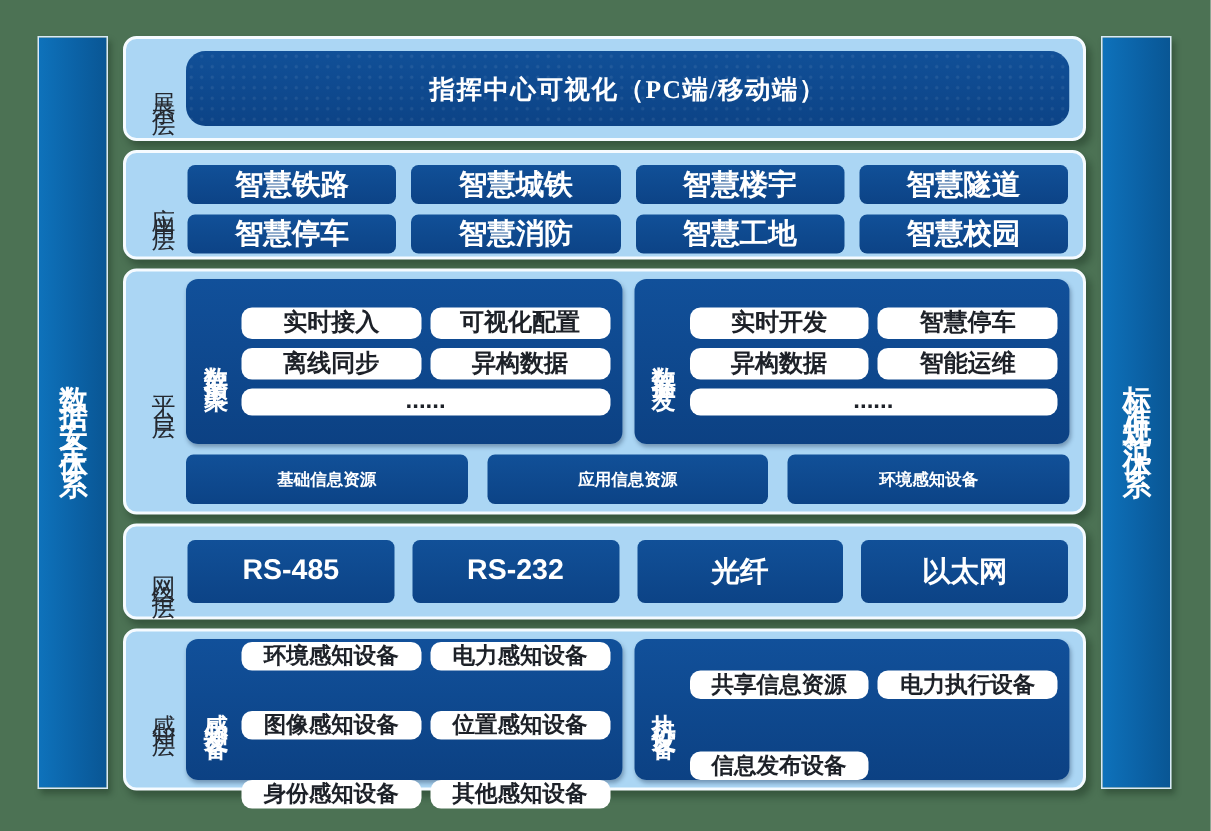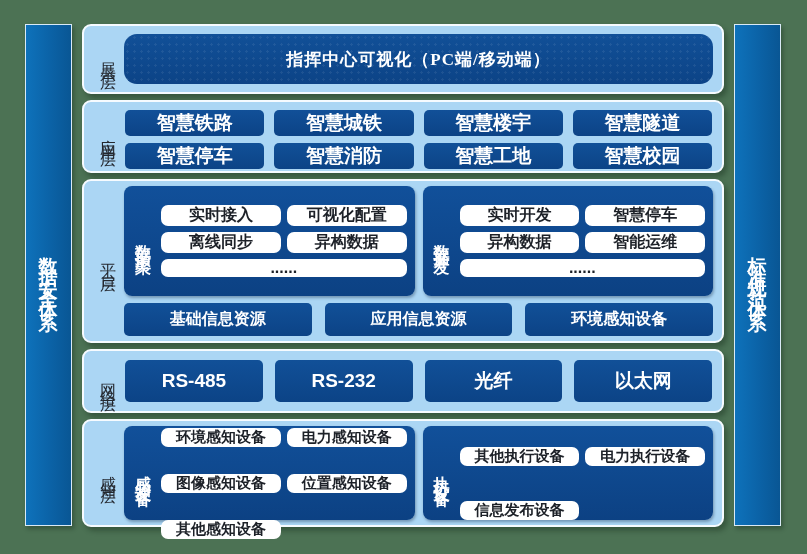--- a/index.html
+++ b/index.html
@@ -112,21 +112,21 @@
     gap:6px; min-width:0;
   }
   .white-box {
     background:#ffffff; border-radius:7px;
     color:#1d2128; font-weight:bold; font-size:16px;
     display:flex; align-items:center; justify-content:center;
     text-align:center; white-space:nowrap; overflow:hidden;
   }
   .span2 { grid-column:span 2; }
   .resources-row { display:flex; gap:13px; height:33px; margin-top:7px; flex:0 0 33px; }
-  .resource-box { flex:1; font-size:16px; }
+  .resource-box { flex:1; font-size:11px; }
 
   
   .network-row { height:100%; display:flex; gap:12px; padding:4px 1px; box-sizing:border-box; }
   .network-row .dark-box { flex:1; }
 
   
   .devices-row { height:100%; display:flex; gap:8px; }
   .grid-3rows { grid-template-rows:repeat(3,1fr); }
   .grid-2rows { grid-template-rows:repeat(2,1fr); row-gap:14px; }
   .device-box { font-size:15px;margin-top:21px; }
@@ -240,30 +240,31 @@
 
           <div class="group-block">
             <div class="group-label">
               <span>感知设备</span>
             </div>
             <div class="group-grid grid-3rows">
               <div class="white-box device-box">环境感知设备</div>
               <div class="white-box device-box">电力感知设备</div>
               <div class="white-box device-box">图像感知设备</div>
               <div class="white-box device-box">位置感知设备</div>
+              <div class="white-box device-box">身份感知设备</div>
               <div class="white-box device-box">其他感知设备</div>
             </div>
           </div>
 
           <div class="group-block">
             <div class="group-label">
               <span>执行设备</span>
             </div>
             <div class="group-grid grid-2rows">
-              <div class="white-box device-box">其他执行设备</div>
+              <div class="white-box device-box">共享信息资源</div>
               <div class="white-box device-box">电力执行设备</div>
               <div class="white-box device-box">信息发布设备</div>
             </div>
           </div>
 
         </div>
       </div>
     </div>
 
   </div>

